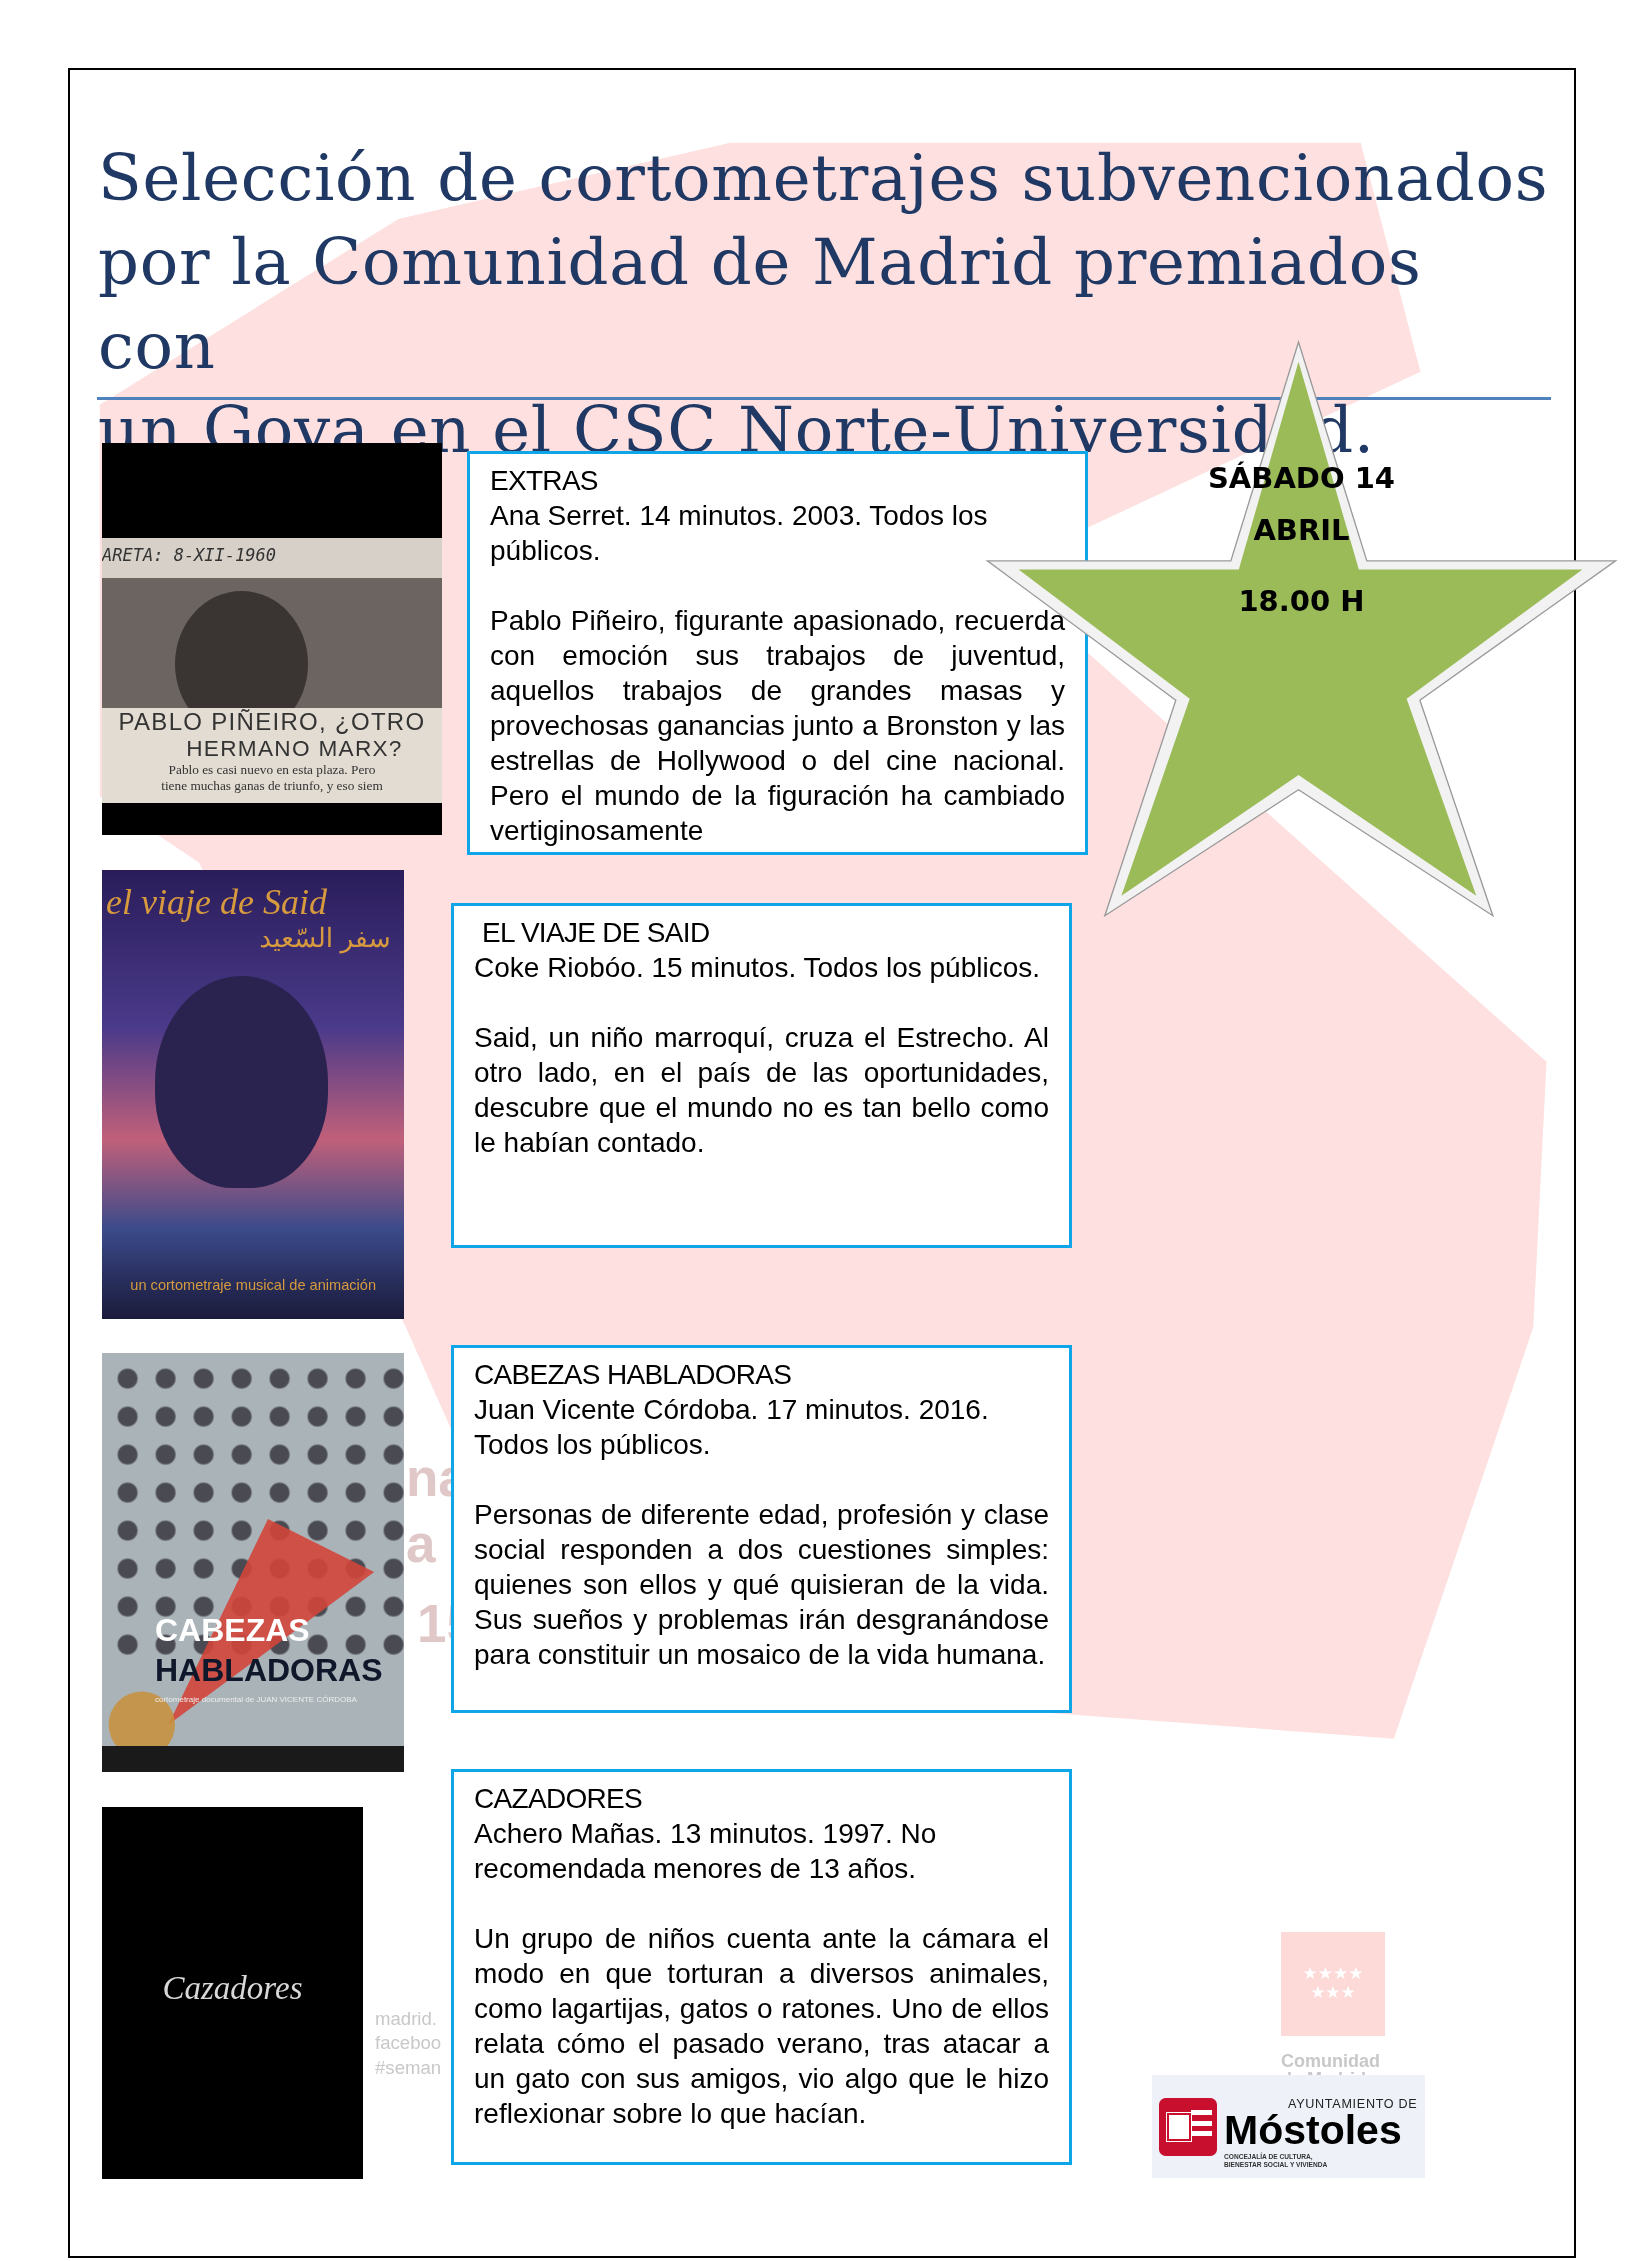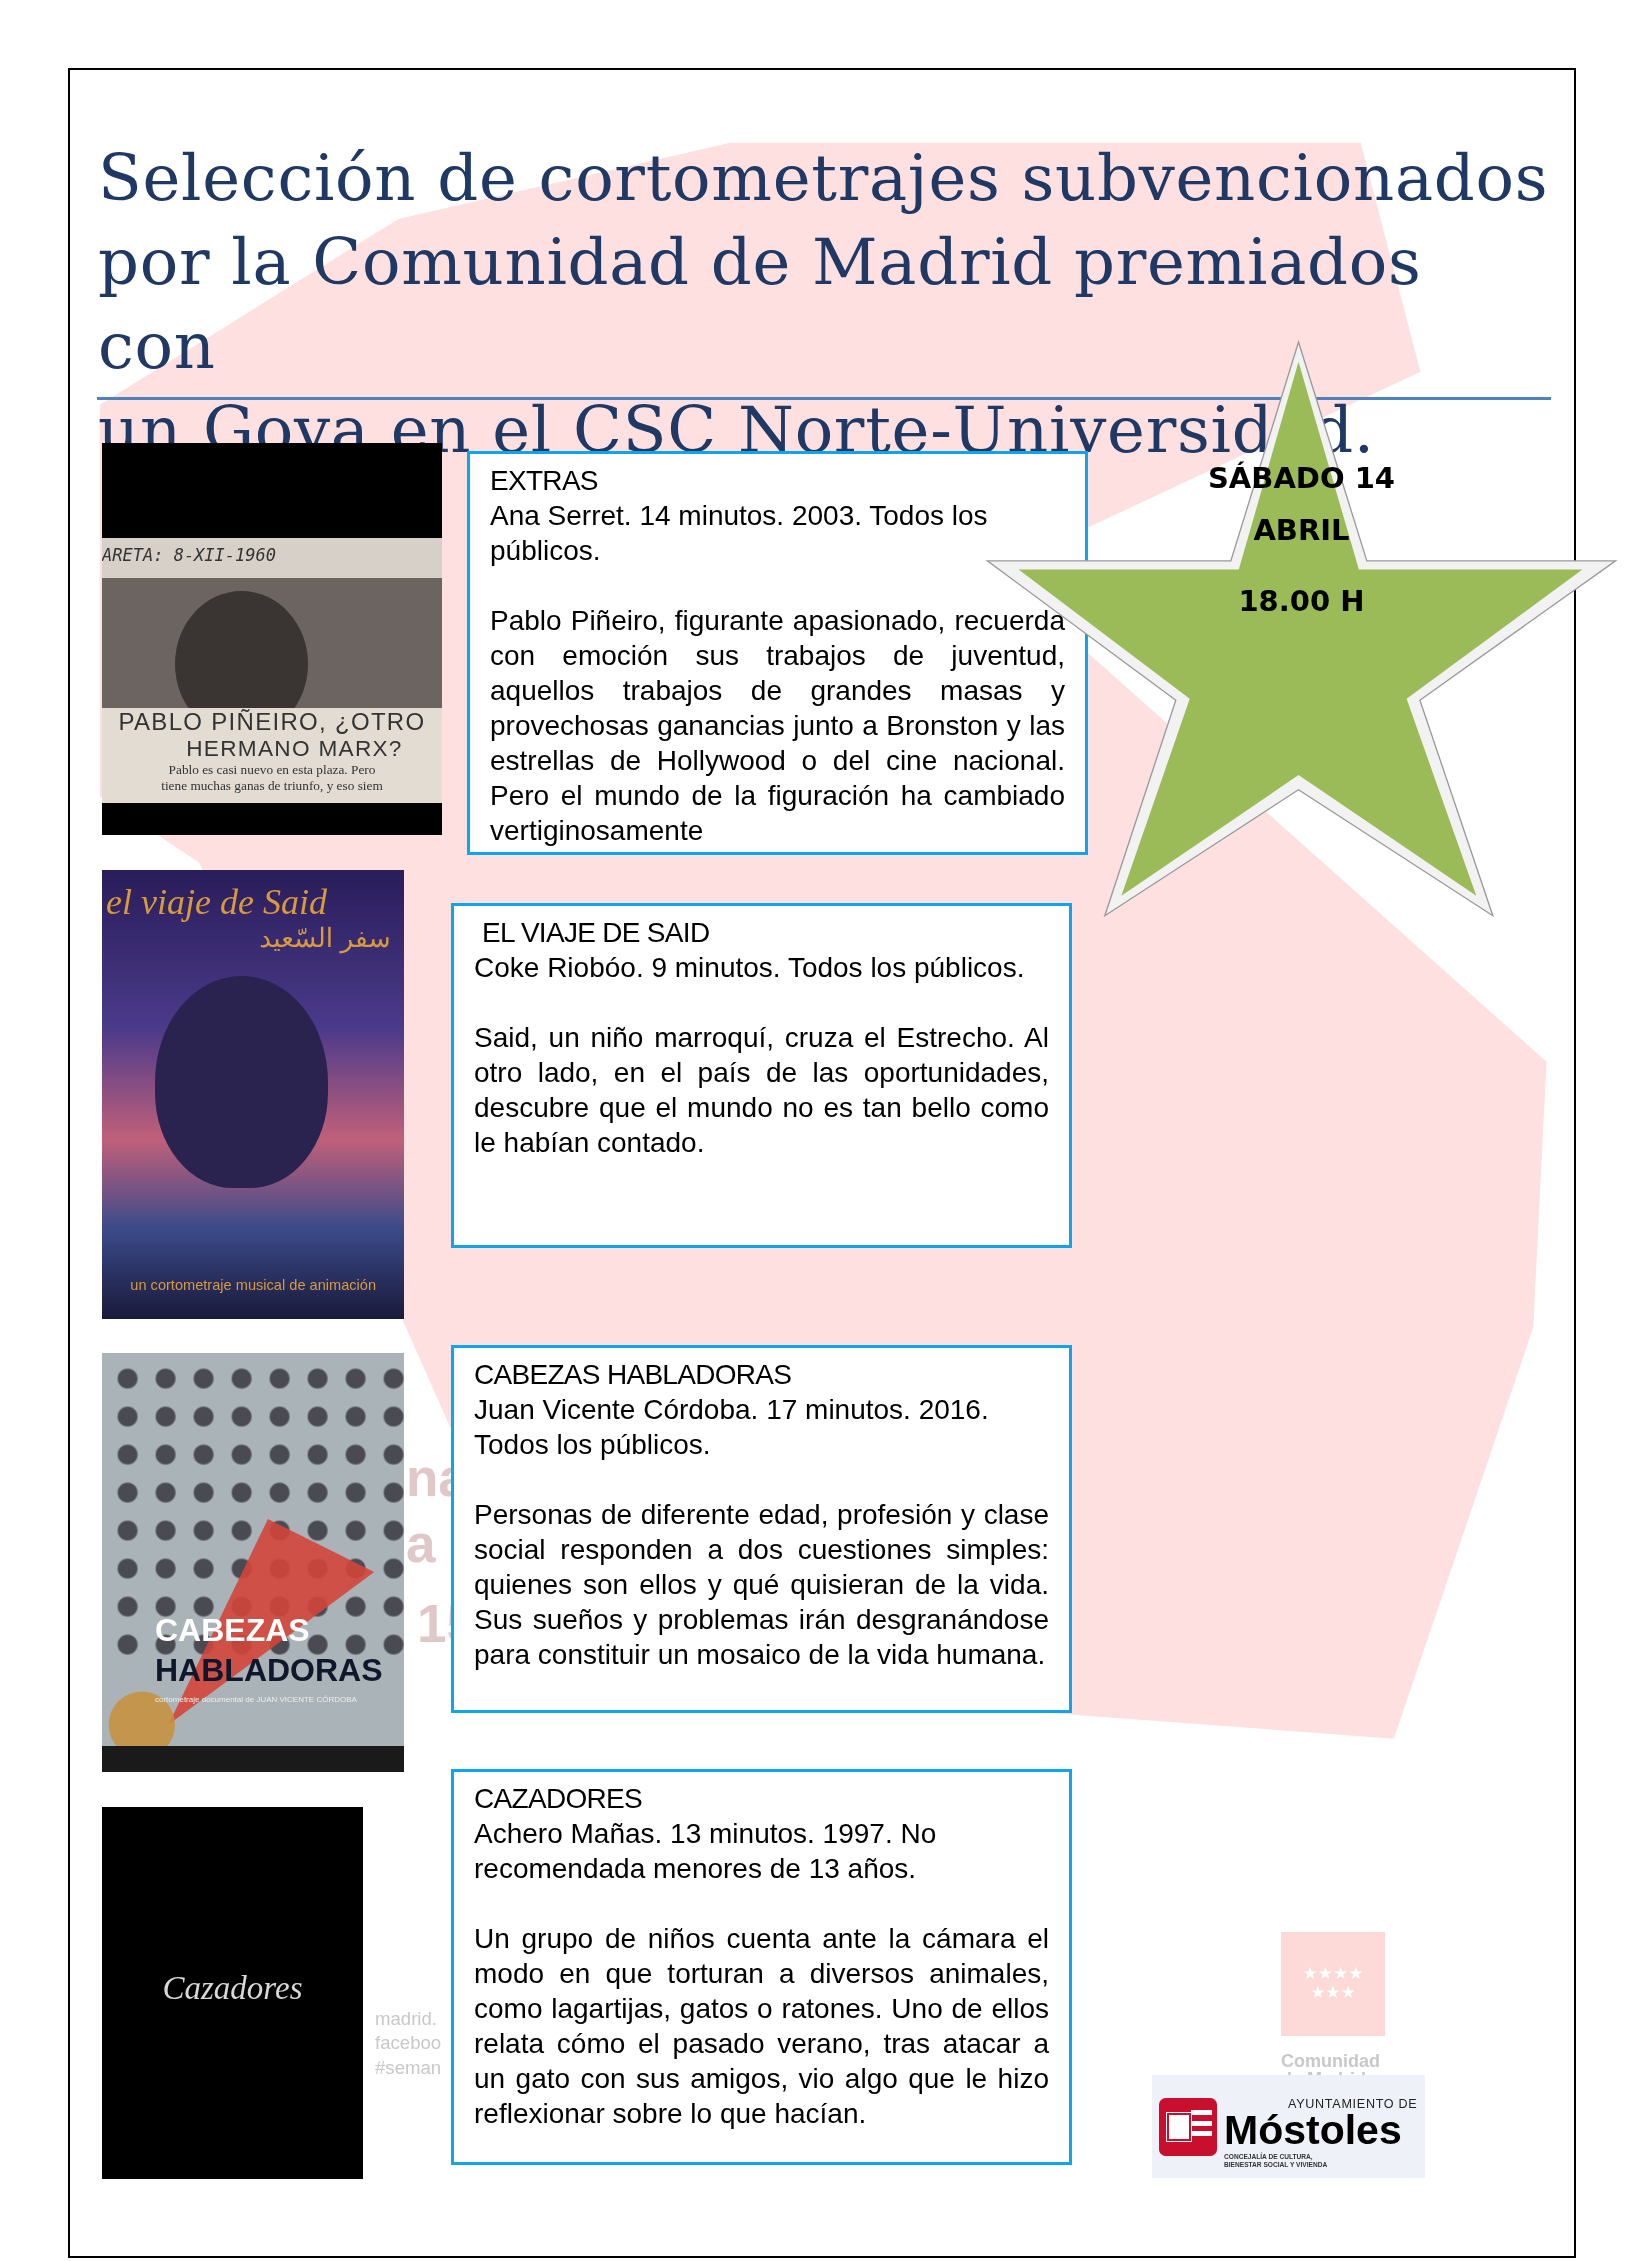--- a/index.html
+++ b/index.html
@@ -67,21 +67,21 @@
 </div>
 
 <div class="abs poster" style="left:102px;top:870px;width:302px;height:449px;background:linear-gradient(180deg,#2a1d5a 0%,#4a3a8a 35%,#c0607a 60%,#3b4a8a 80%,#1a1a3a 100%);">
   <div style="position:absolute;left:4px;top:10.6px;font-family:'Liberation Serif',serif;font-style:italic;font-size:36px;color:#d79a3e;">el viaje de Said</div>
   <div style="position:absolute;right:13.3px;top:52px;font-size:26.5px;color:#d79a3e;">سفر السّعيد</div>
   <div style="position:absolute;left:53px;top:106px;width:173px;height:212px;border-radius:50% 50% 45% 45%;background:#2a2350;"></div>
   <div style="position:absolute;left:2.7px;bottom:26.5px;width:297px;text-align:center;font-size:14.6px;color:#d79a3e;">un cortometraje musical de animación</div>
 </div>
 <div class="abs box" style="left:451px;top:903px;width:621px;height:345px;">
   <p class="h" style="padding-left:8px;">EL VIAJE DE SAID</p>
-  <p>Coke Riobóo. 9 minutos. Todos los públicos.</p>
+  <p>Coke Riobóo. 15 minutos. Todos los públicos.</p>
   <p class="desc">Said, un niño marroquí, cruza el Estrecho. Al otro lado, en el país de las oportunidades, descubre que el mundo no es tan bello como le habían contado.</p>
 </div>
 
 <div class="abs poster" style="left:102px;top:1353px;width:302px;height:419px;background:#a9b3b8;">
   <div style="position:absolute;left:0;top:0;width:302px;height:319px;background-image:radial-gradient(circle,#4a4a52 9.3px,transparent 10.6px);background-size:38px 38px;background-position:6.6px 6.6px;"></div>
   <svg style="position:absolute;left:0;top:0;" width="302" height="419" viewBox="0 0 455 631">
       <polygon points="250,250 410,330 100,560" fill="#d1453a" opacity="0.9"></polygon>
       <circle cx="60" cy="560" r="50" fill="#c9913a" opacity="0.85"></circle>
     </svg>
   <div style="position:absolute;left:53px;top:259px;font-weight:bold;font-size:32px;color:#fff;">CABEZAS</div>

